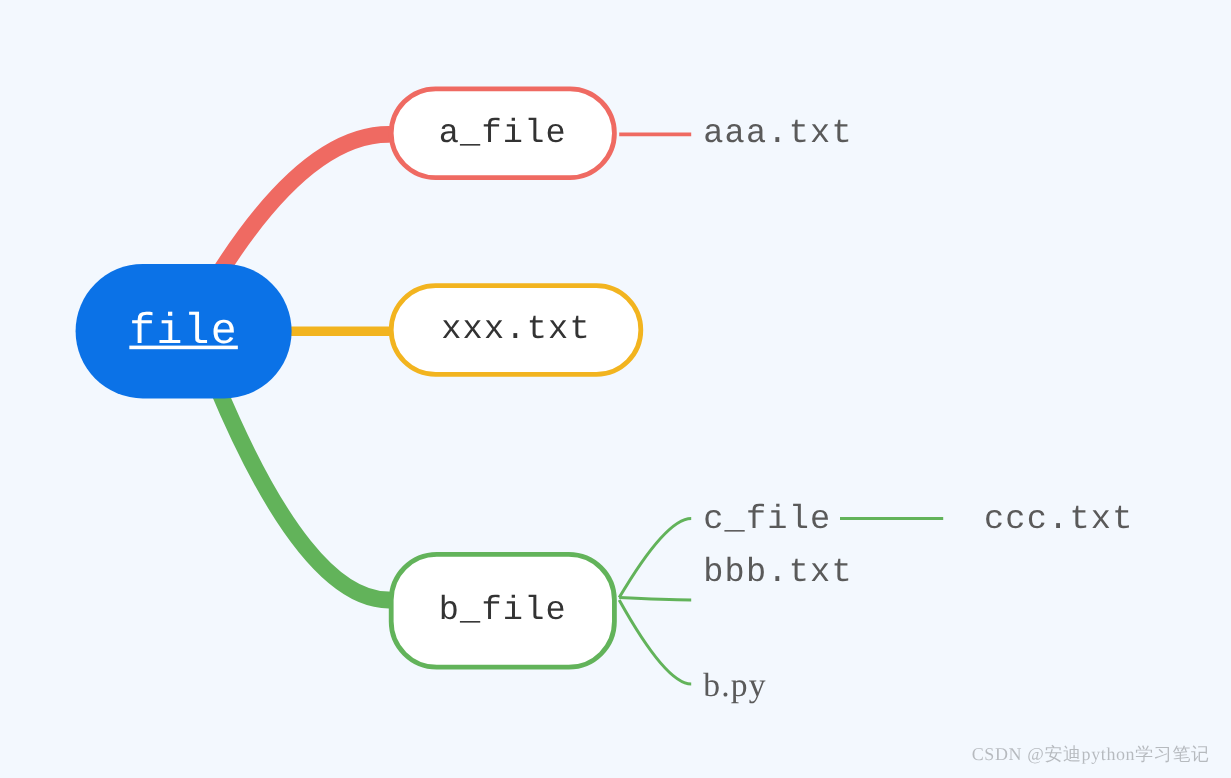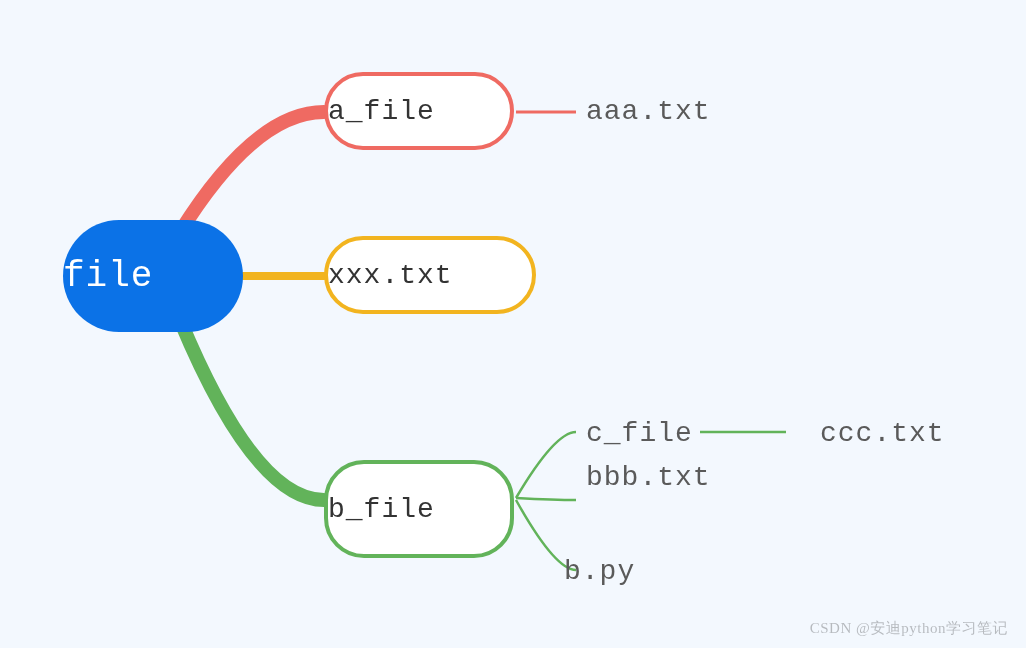--- a/index.html
+++ b/index.html
@@ -16,33 +16,35 @@
     position: absolute;
     top: 0;
     left: 0;
     width: 1026px;
     height: 648px;
   }
   .node {
     position: absolute;
     display: flex;
     align-items: center;
+    justify-content: center;
     box-sizing: border-box;
     background: #fff;
   }
   .root {
     left: 63px;
     top: 220px;
     width: 180px;
     height: 112px;
     background: #0b72e7;
     color: #fff;
     border-radius: 56px;
     font-size: 36px;
     letter-spacing: 1px;
+    text-decoration: underline;
   }
   .pill {
     border-radius: 40px;
     font-size: 28px;
     color: #333;
     letter-spacing: 1px;
   }
   .a-file {
     left: 324px;
     top: 72px;
@@ -68,21 +70,21 @@
     position: absolute;
     font-size: 28px;
     color: #5a5a5a;
     letter-spacing: 1px;
     font-family: "Courier New", monospace;
   }
   .aaa   { left: 586px; top: 96px; }
   .cfile { left: 586px; top: 418px; text-align: right; }
   .ccc   { left: 820px; top: 418px; }
   .bbb   { left: 586px; top: 462px; }
-  .bpy   { left: 564px; top: 556px; }
+  .bpy   { left: 586px; top: 556px; font-family: Liberation Serif, serif; }
   .watermark {
     position: absolute;
     right: 18px;
     bottom: 10px;
     font-size: 15px;
     color: rgba(0,0,0,0.25);
     font-family: Liberation Serif, serif;
     letter-spacing: 0.5px;
   }
 </style>

